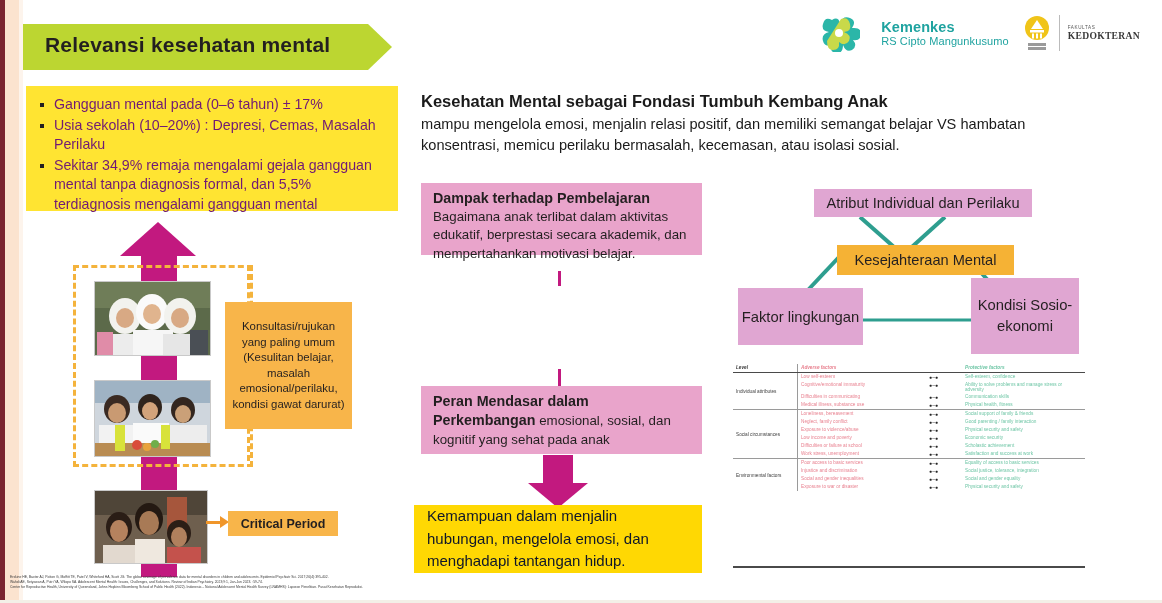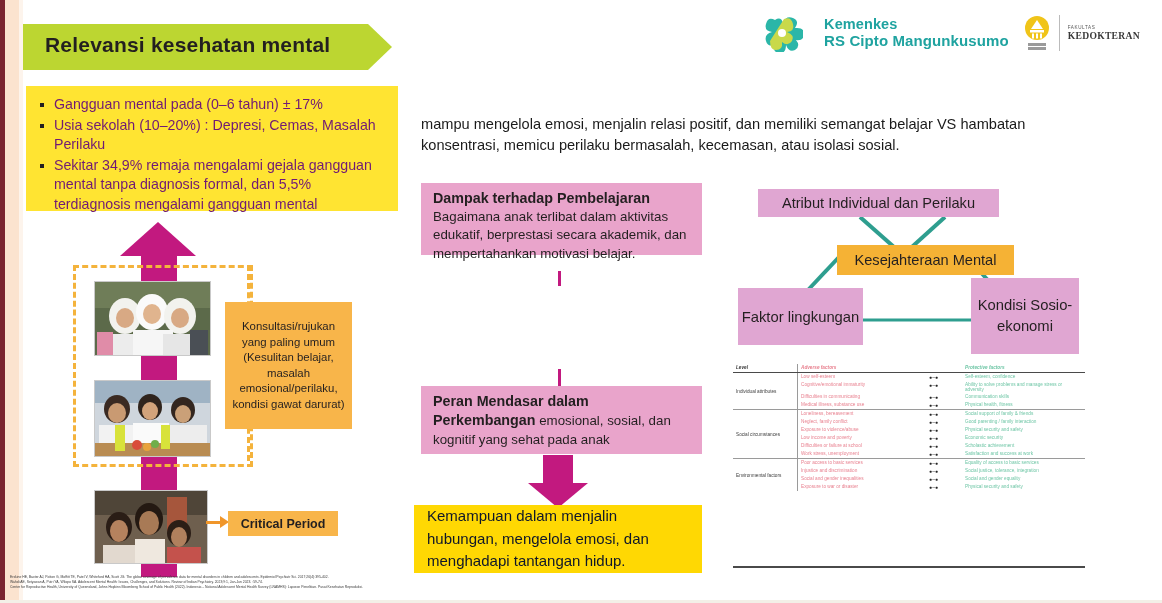--- a/index.html
+++ b/index.html
@@ -85,21 +85,21 @@
     position:absolute;left:220px;top:516px;width:0;height:0;
     border-top:6px solid transparent;border-bottom:6px solid transparent;
     border-left:9px solid #f0962a;
   }
 
   
   .logos{position:absolute;right:22px;top:8px;height:50px;display:flex;align-items:center;gap:14px;}
   .kemenkes{display:flex;align-items:center;gap:21px;}
   .kem-text{line-height:1.12;}
   .kem-t1{font-size:14.5px;font-weight:bold;color:#1fa3a0;letter-spacing:.1px;}
-  .kem-t2{font-size:15px;font-weight:bold;color:#1fa3a0;letter-spacing:.1px;}
+  .kem-t2{font-size:11px;font-weight:normal;color:#1fa3a0;letter-spacing:.1px;}
   .divider-v{width:1px;height:36px;background:#bbb;}
   .ui-logo{display:flex;align-items:center;gap:8px;}
   .ui-text{line-height:1.2;}
   .ui-t1{font-size:4.6px;color:#555;letter-spacing:.6px;}
   .ui-t2{font-size:9.6px;font-weight:bold;color:#3a3a3a;letter-spacing:.3px;font-family:"Liberation Serif",serif;}
 
   
   .head-title{
     position:absolute;left:421px;top:92px;width:640px;
     font-size:16.5px;font-weight:bold;color:#1a1a1a;
@@ -127,21 +127,21 @@
     border-left:30px solid transparent;border-right:30px solid transparent;
     border-top:25px solid #c2197f;
   }
   .yellowbox{
     position:absolute;left:414px;top:505px;width:288px;height:68px;background:#ffd803;
     font-size:15px;line-height:22.5px;color:#0f172a;padding:0 10px 0 13px;box-sizing:border-box;
   }
 
   
   .dbox{position:absolute;background:#e0a6d2;color:#231f20;display:flex;align-items:center;justify-content:center;text-align:center;}
-  .d-top{left:758px;top:189px;width:241px;height:28px;font-size:14.6px;}
+  .d-top{left:814px;top:189px;width:218px;height:28px;font-size:14.6px;}
   .d-mid{left:837px;top:245px;width:177px;height:30px;background:#f5b235;font-size:14.6px;}
   .d-left{left:738px;top:288px;width:125px;height:57px;font-size:14.8px;line-height:20px;flex-direction:column;}
   .d-right{left:971px;top:278px;width:108px;height:76px;font-size:14.8px;line-height:21px;flex-direction:column;}
 
   
   .wtable{
     position:absolute;left:733px;top:364px;width:352px;height:205px;
     background:#fff;font-size:4.7px;
   }
   .wtable table{border-collapse:collapse;width:100%;table-layout:fixed;}
@@ -277,20 +277,21 @@
       <rect x="72" y="56" width="34" height="16" fill="#c4524c"></rect>
     </svg>
   </div>
 
   <div class="callout-consult">Konsultasi/rujukan yang paling umum (Kesulitan belajar, masalah emosional/perilaku, kondisi gawat darurat)</div>
 
   <div class="crit-arrow-line"></div>
   <div class="crit-arrow-head"></div>
   <div class="callout-critical">Critical Period</div>
 
+  <div class="head-title">Kesehatan Mental sebagai Fondasi Tumbuh Kembang Anak</div>
   <div class="head-sub">mampu mengelola emosi, menjalin relasi positif, dan memiliki semangat belajar VS hambatan konsentrasi, memicu perilaku bermasalah, kecemasan, atau isolasi sosial.</div>
 
   <div class="pinkbox pb1">
     <span class="pb-title">Dampak terhadap Pembelajaran</span>
     <span>Bagaimana anak terlibat dalam aktivitas edukatif, berprestasi secara akademik, dan mempertahankan motivasi belajar.</span>
   </div>
   <div class="connector c1"></div>
   <div class="connector c2"></div>
   <div class="pinkbox pb3">
     <span class="pb-title">Peran Mendasar dalam Perkembangan</span>

